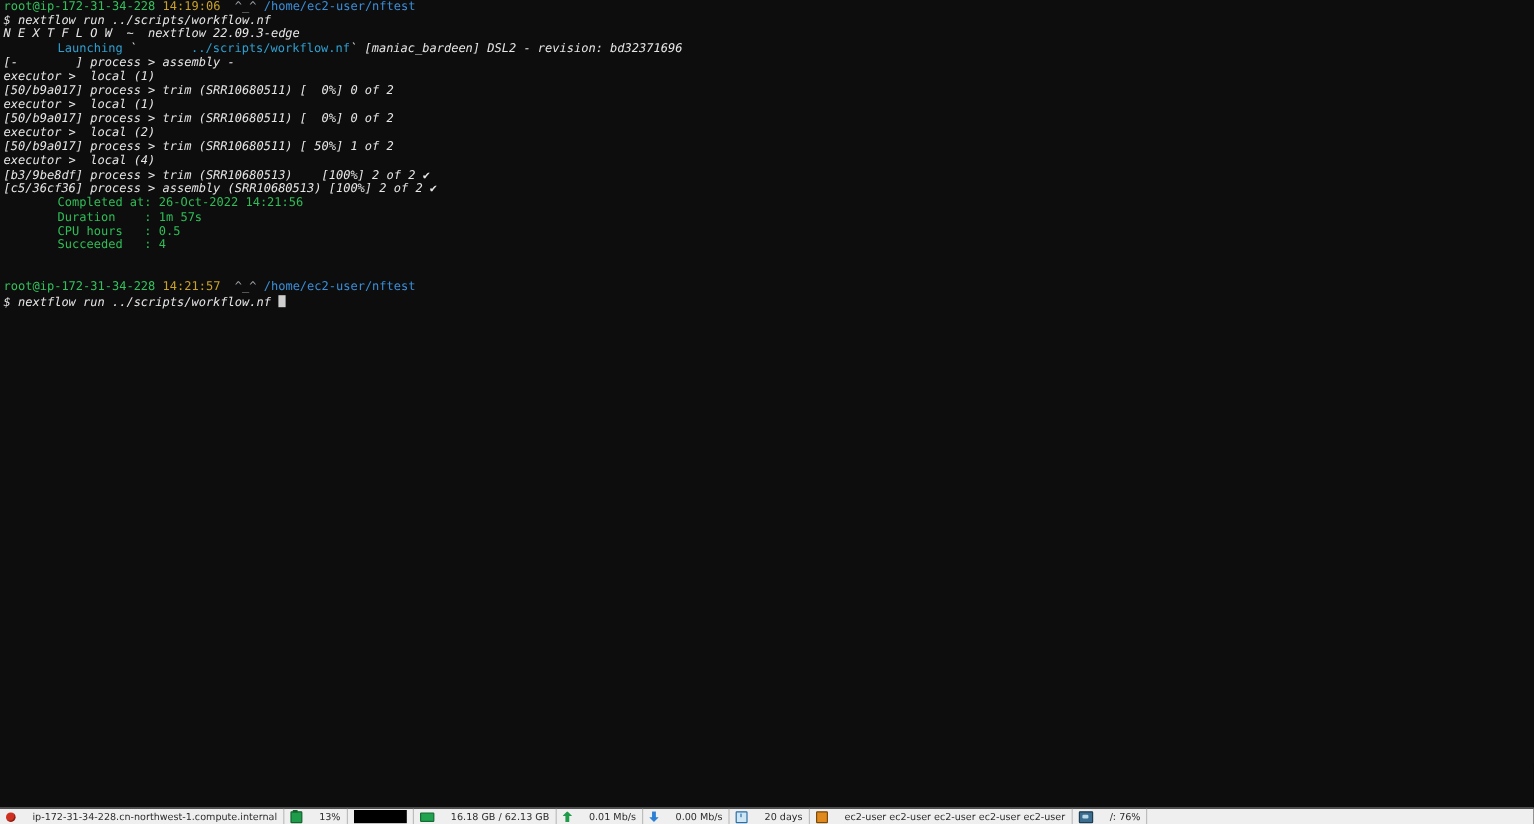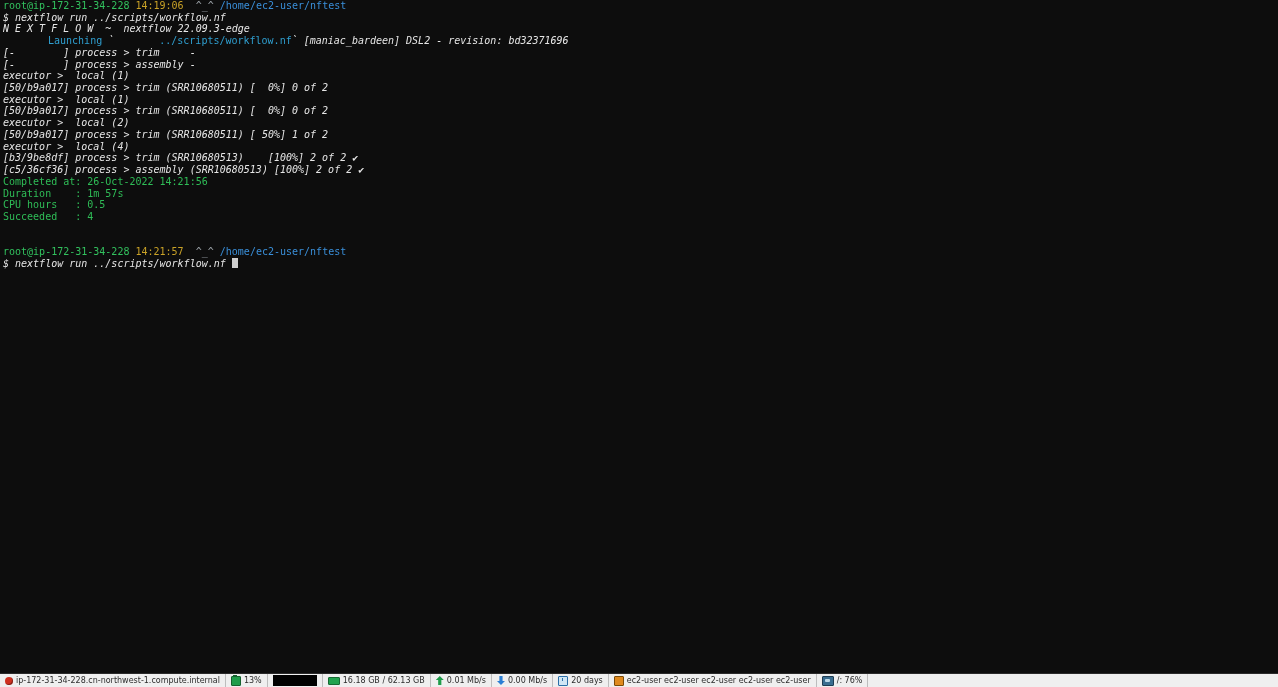--- a/index.html
+++ b/index.html
@@ -30,21 +30,21 @@
     line-height: 11.72px;
     font-size: 10px;
     white-space: pre;
     letter-spacing: 0px;
     padding-left: 3px;
     color: #d4d4d4;
   }
 
   
   .c-green   { color: #32c15e; }
-  .c-green2  { color: #2fbd57; }
+  .c-green2  { color: #2fbd57; margin-left: 45px; }
   .c-orange  { color: #c9a227; }
   .c-gray    { color: #9aa0a6; }
   .c-blue    { color: #3a8fd9; }
   .c-cyan    { color: #2f9fd0; margin-left: 45px; }
   .c-white   { color: #e6e6e6; font-style: italic; }
   .c-check   { color: #e8e8e8; }
 
   .cursor {
     display: inline-block;
     width: 6px;
@@ -65,21 +65,21 @@
     display: flex;
     align-items: stretch;
     font-family: "DejaVu Sans", sans-serif;
     font-size: 8px;
     color: #2b2b2b;
     box-sizing: border-box;
   }
   .sb-cell {
     display: flex;
     align-items: center;
-    gap: 3px;
+    gap: 14px;
     padding: 0 5px;
     border-right: 1px solid #bdbdbd;
     white-space: nowrap;
     height: 13px;
   }
   .sb-filler { flex: 1; }
   .sb-label { line-height: 13px; }
 
   
   .ic {
@@ -157,21 +157,20 @@
   }
 </style>
 </head>
 <body>
 
 <div id="terminal">
     <div class="line"><span class="c-green">root@ip-172-31-34-228</span><span class="c-white"> </span><span class="c-orange">14:19:06</span><span class="c-white">  </span><span class="c-gray">^_^</span><span class="c-white"> </span><span class="c-blue">/home/ec2-user/nftest</span></div>
     <div class="line"><span class="c-white">$ nextflow run ../scripts/workflow.nf</span></div>
     <div class="line"><span class="c-white">N E X T F L O W  ~  nextflow 22.09.3-edge</span></div>
     <div class="line"><span class="c-cyan">Launching</span><span class="c-white"> `</span><span class="c-cyan">../scripts/workflow.nf</span><span class="c-white">` [maniac_bardeen] DSL2 - revision: bd32371696</span></div>
-    <div class="line"><span class="c-white">[-        ] process &gt; trim     -</span></div>
     <div class="line"><span class="c-white">[-        ] process &gt; assembly -</span></div>
     <div class="line"><span class="c-white">executor &gt;  local (1)</span></div>
     <div class="line"><span class="c-white">[50/b9a017] process &gt; trim (SRR10680511) [  0%] 0 of 2</span></div>
     <div class="line"><span class="c-white">executor &gt;  local (1)</span></div>
     <div class="line"><span class="c-white">[50/b9a017] process &gt; trim (SRR10680511) [  0%] 0 of 2</span></div>
     <div class="line"><span class="c-white">executor &gt;  local (2)</span></div>
     <div class="line"><span class="c-white">[50/b9a017] process &gt; trim (SRR10680511) [ 50%] 1 of 2</span></div>
     <div class="line"><span class="c-white">executor &gt;  local (4)</span></div>
     <div class="line"><span class="c-white">[b3/9be8df] process &gt; trim (SRR10680513)    [100%] 2 of 2 </span><span class="c-check">✔</span></div>
     <div class="line"><span class="c-white">[c5/36cf36] process &gt; assembly (SRR10680513) [100%] 2 of 2 </span><span class="c-check">✔</span></div>

